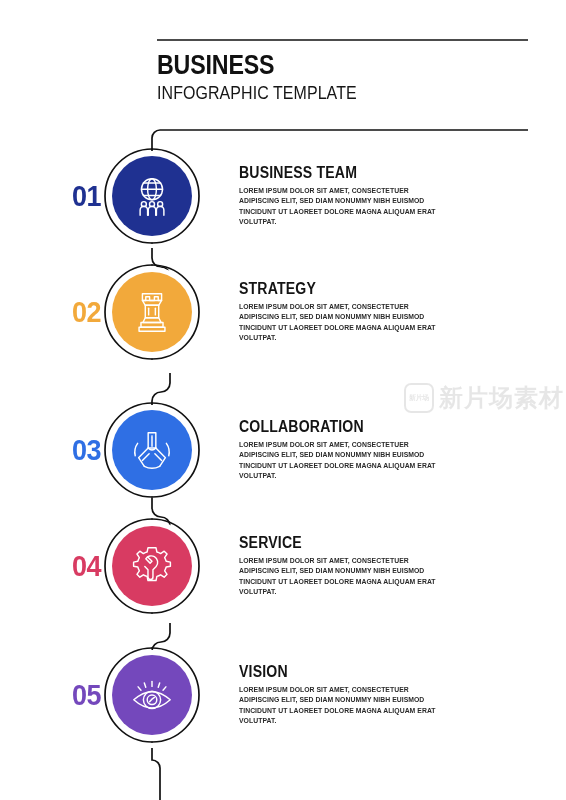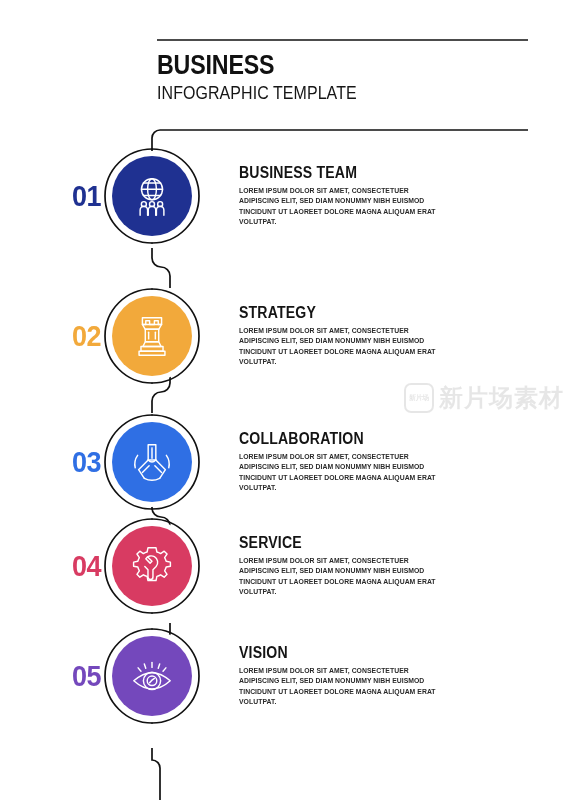--- a/index.html
+++ b/index.html
@@ -230,21 +230,21 @@
         </svg>
       </div>
     </div>
 
     <div class="step-text">
       <div class="step-title">BUSINESS TEAM</div>
       <div class="step-body">LOREM IPSUM DOLOR SIT AMET, CONSECTETUER ADIPISCING ELIT, SED DIAM NONUMMY NIBH EUISMOD TINCIDUNT UT LAOREET DOLORE MAGNA ALIQUAM ERAT VOLUTPAT.</div>
     </div>
   </div>
 
-  <div class="step" style="top:276px">
+  <div class="step" style="top:252px">
     <div class="step-num" style="color:#F2A93B">02</div>
 
     <div class="disc-wrap">
       <svg class="ring-svg" viewBox="0 0 102 102">
         <path d="M51 4 a47 47 0 0 1 47 47 a47 47 0 0 1 -47 47" fill="none" stroke="#111" stroke-width="1.7" stroke-linecap="round"></path>
         <path d="M51 98 a47 47 0 0 1 -47 -47 a47 47 0 0 1 47 -47" fill="none" stroke="#111" stroke-width="1.7" stroke-linecap="round"></path>
       </svg>
       <div class="disc" style="background:#F2A93B">
         <svg width="46" height="46" viewBox="0 0 48 48" fill="none" stroke="#ffffff" stroke-width="1.5" stroke-linecap="round" stroke-linejoin="round">
           <path d="M14 5 v7 h3.5 v-4 h4 v4 h5 v-4 h4 v4 H34 V5 z"></path>
@@ -258,21 +258,21 @@
         </svg>
       </div>
     </div>
 
     <div class="step-text">
       <div class="step-title">STRATEGY</div>
       <div class="step-body">LOREM IPSUM DOLOR SIT AMET, CONSECTETUER ADIPISCING ELIT, SED DIAM NONUMMY NIBH EUISMOD TINCIDUNT UT LAOREET DOLORE MAGNA ALIQUAM ERAT VOLUTPAT.</div>
     </div>
   </div>
 
-  <div class="step" style="top:402px">
+  <div class="step" style="top:390px">
     <div class="step-num" style="color:#2F6FE4">03</div>
 
     <div class="disc-wrap">
       <svg class="ring-svg" viewBox="0 0 102 102">
         <path d="M51 4 a47 47 0 0 1 47 47 a47 47 0 0 1 -47 47" fill="none" stroke="#111" stroke-width="1.7" stroke-linecap="round"></path>
         <path d="M51 98 a47 47 0 0 1 -47 -47 a47 47 0 0 1 47 -47" fill="none" stroke="#111" stroke-width="1.7" stroke-linecap="round"></path>
       </svg>
       <div class="disc" style="background:#2F6FE4">
         <svg width="46" height="46" viewBox="0 0 48 48" fill="none" stroke="#ffffff" stroke-width="1.5" stroke-linecap="round" stroke-linejoin="round">
           <path d="M20 6 h8 v16 h-8 z"></path>
@@ -311,21 +311,21 @@
         </svg>
       </div>
     </div>
 
     <div class="step-text">
       <div class="step-title">SERVICE</div>
       <div class="step-body">LOREM IPSUM DOLOR SIT AMET, CONSECTETUER ADIPISCING ELIT, SED DIAM NONUMMY NIBH EUISMOD TINCIDUNT UT LAOREET DOLORE MAGNA ALIQUAM ERAT VOLUTPAT.</div>
     </div>
   </div>
 
-  <div class="step" style="top:616px">
+  <div class="step" style="top:635px">
     <div class="step-num" style="color:#7448BC">05</div>
 
     <div class="disc-wrap">
       <svg class="ring-svg" viewBox="0 0 102 102">
         <path d="M51 4 a47 47 0 0 1 47 47 a47 47 0 0 1 -47 47" fill="none" stroke="#111" stroke-width="1.7" stroke-linecap="round"></path>
         <path d="M51 98 a47 47 0 0 1 -47 -47 a47 47 0 0 1 47 -47" fill="none" stroke="#111" stroke-width="1.7" stroke-linecap="round"></path>
       </svg>
       <div class="disc" style="background:#7448BC">
         <svg width="46" height="46" viewBox="0 0 48 48" fill="none" stroke="#ffffff" stroke-width="1.5" stroke-linecap="round" stroke-linejoin="round">
           <path d="M5 29 q19 -17 38 0 q-19 17 -38 0 z"></path>

